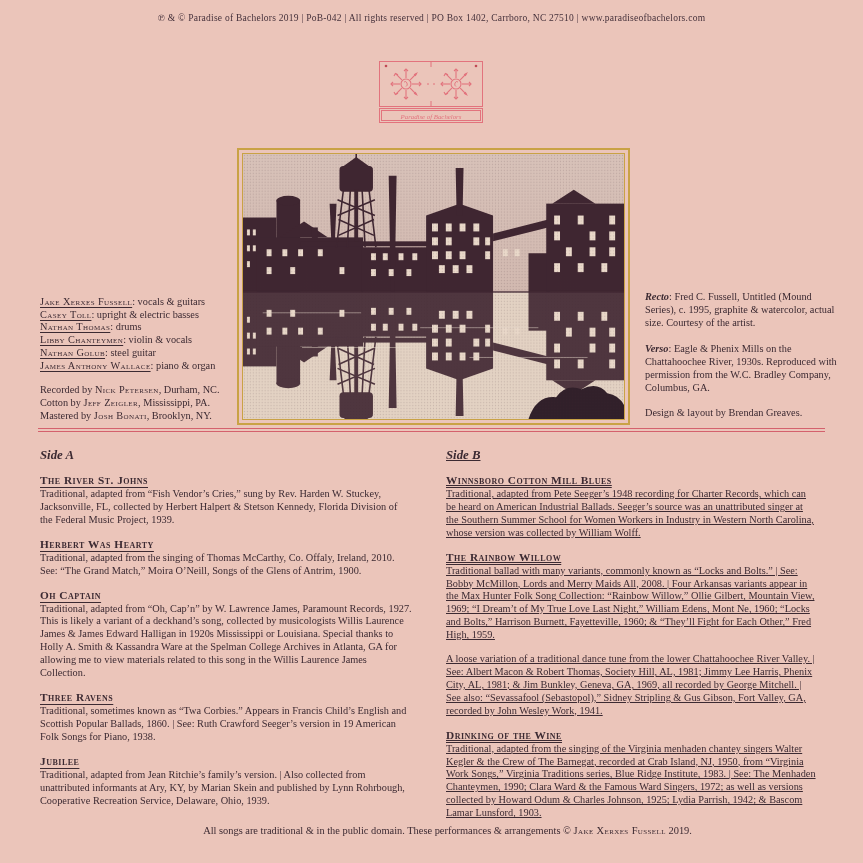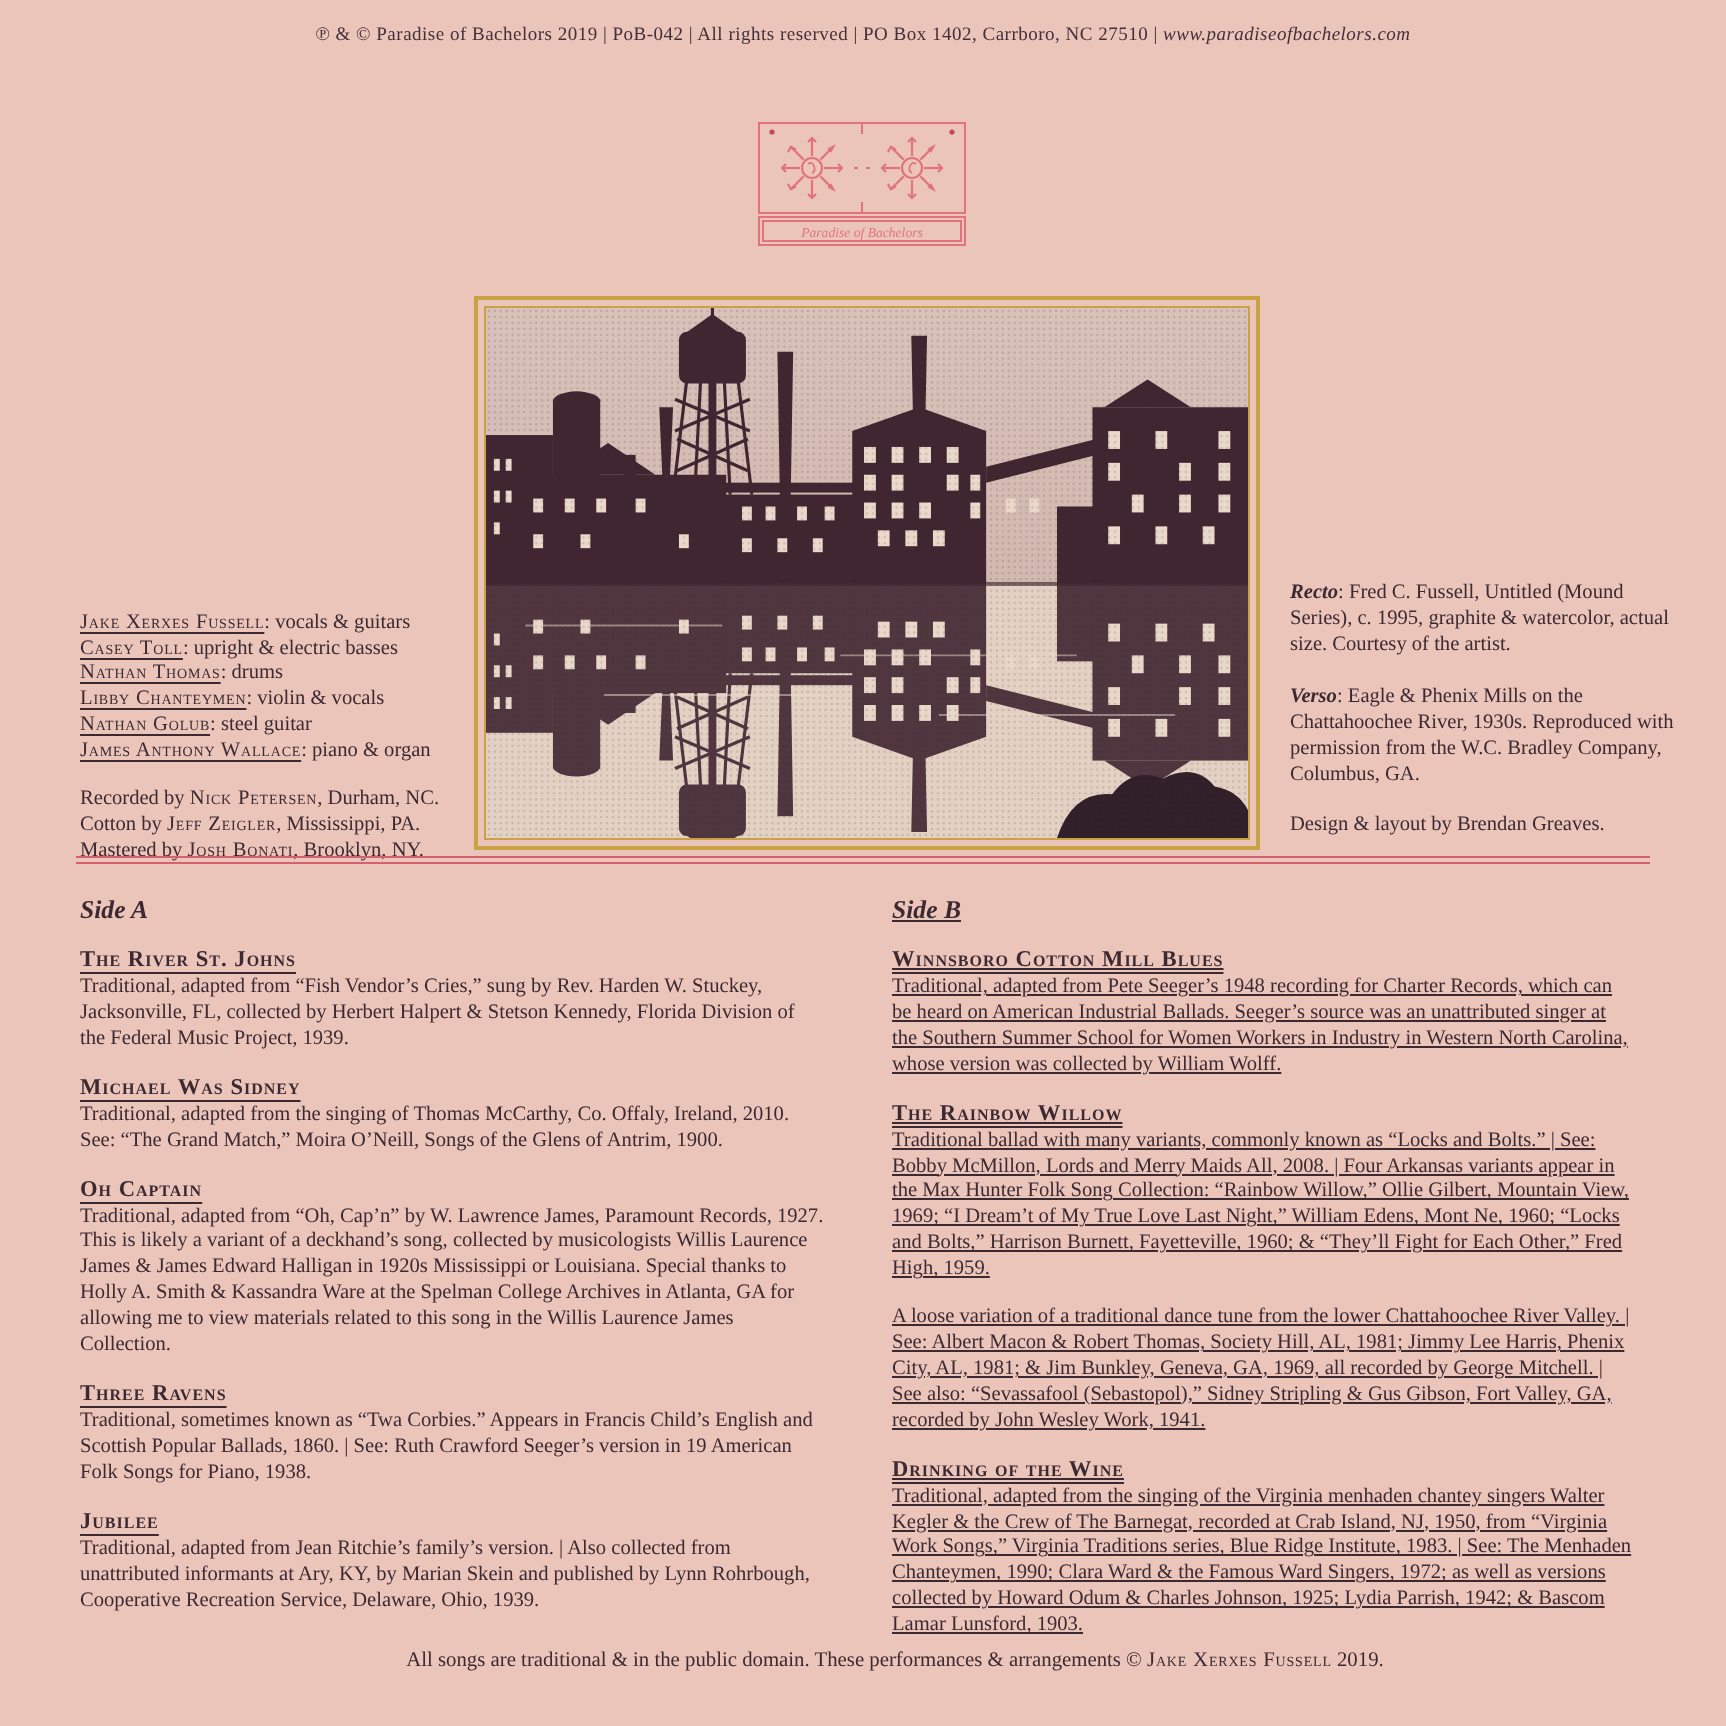--- a/index.html
+++ b/index.html
@@ -3,41 +3,41 @@
 <meta charset="utf-8">
 <style>
   html,body{margin:0;padding:0;background:#ebc5ba;}
   .cover{
     position:relative;width:863px;height:863px;overflow:hidden;
     background:#ebc5ba;color:#3c2a32;
     font-family:"Liberation Serif","DejaVu Serif",serif;
   }
   .sc{font-variant:small-caps;letter-spacing:.4px;}
   .u{text-decoration:underline;text-underline-offset:2px;text-decoration-thickness:.8px;}
-  .it{font-style:italic;}
+  .it{}
 
   .top-bar{
     position:absolute;top:13px;left:0;width:100%;text-align:center;
     font-size:9.5px;letter-spacing:.25px;color:#44303a;
   }
 
   .logo{position:absolute;left:379px;top:61px;width:104px;height:62px;}
   .logo svg{display:block;}
 
   .photo-frame{
     position:absolute;left:237px;top:148px;width:393px;height:277px;
     box-sizing:border-box;border:2px solid #c9a245;padding:3px;background:#ebc5ba;
   }
   .photo-inner{
     width:100%;height:100%;box-sizing:border-box;border:1px solid #c9a245;overflow:hidden;
   }
   .photo-inner svg{display:block;width:100%;height:100%;}
 
   .credits-left{
-    position:absolute;left:40px;top:306px;width:220px;
+    position:absolute;left:40px;top:296px;width:220px;
     font-size:10.3px;line-height:12.7px;
   }
   .credits-left .gap,.credits-right .gap{height:12px;}
   .credits-right{
     position:absolute;left:645px;top:290px;width:192px;
     font-size:10.3px;line-height:13.2px;
   }
   .credits-right p{margin:0;}
   .lead-label{font-weight:bold;font-style:italic;}
 
@@ -265,21 +265,21 @@
 
   <div class="rule"></div>
 
   <div class="col col-a">
     <h2 class="side-heading">Side A</h2>
     <div class="track">
       <h3 class="track-title">The River St. Johns</h3>
       <p class="track-notes">Traditional, adapted from “Fish Vendor’s Cries,” sung by Rev. Harden W. Stuckey, Jacksonville, FL, collected by Herbert Halpert &amp; Stetson Kennedy, Florida Division of the Federal Music Project, 1939.</p>
     </div>
     <div class="track">
-      <h3 class="track-title">Michael Was Sidney</h3>
+      <h3 class="track-title">Herbert Was Hearty</h3>
       <p class="track-notes">Traditional, adapted from the singing of Thomas McCarthy, Co. Offaly, Ireland, 2010. See: “The Grand Match,” Moira O’Neill, Songs of the Glens of Antrim, 1900.</p>
     </div>
     <div class="track">
       <h3 class="track-title">Oh Captain</h3>
       <p class="track-notes">Traditional, adapted from “Oh, Cap’n” by W. Lawrence James, Paramount Records, 1927. This is likely a variant of a deckhand’s song, collected by musicologists Willis Laurence James &amp; James Edward Halligan in 1920s Mississippi or Louisiana. Special thanks to Holly A. Smith &amp; Kassandra Ware at the Spelman College Archives in Atlanta, GA for allowing me to view materials related to this song in the Willis Laurence James Collection.</p>
     </div>
     <div class="track">
       <h3 class="track-title">Three Ravens</h3>
       <p class="track-notes">Traditional, sometimes known as “Twa Corbies.” Appears in Francis Child’s English and Scottish Popular Ballads, 1860. | See: Ruth Crawford Seeger’s version in 19 American Folk Songs for Piano, 1938.</p>
     </div>

